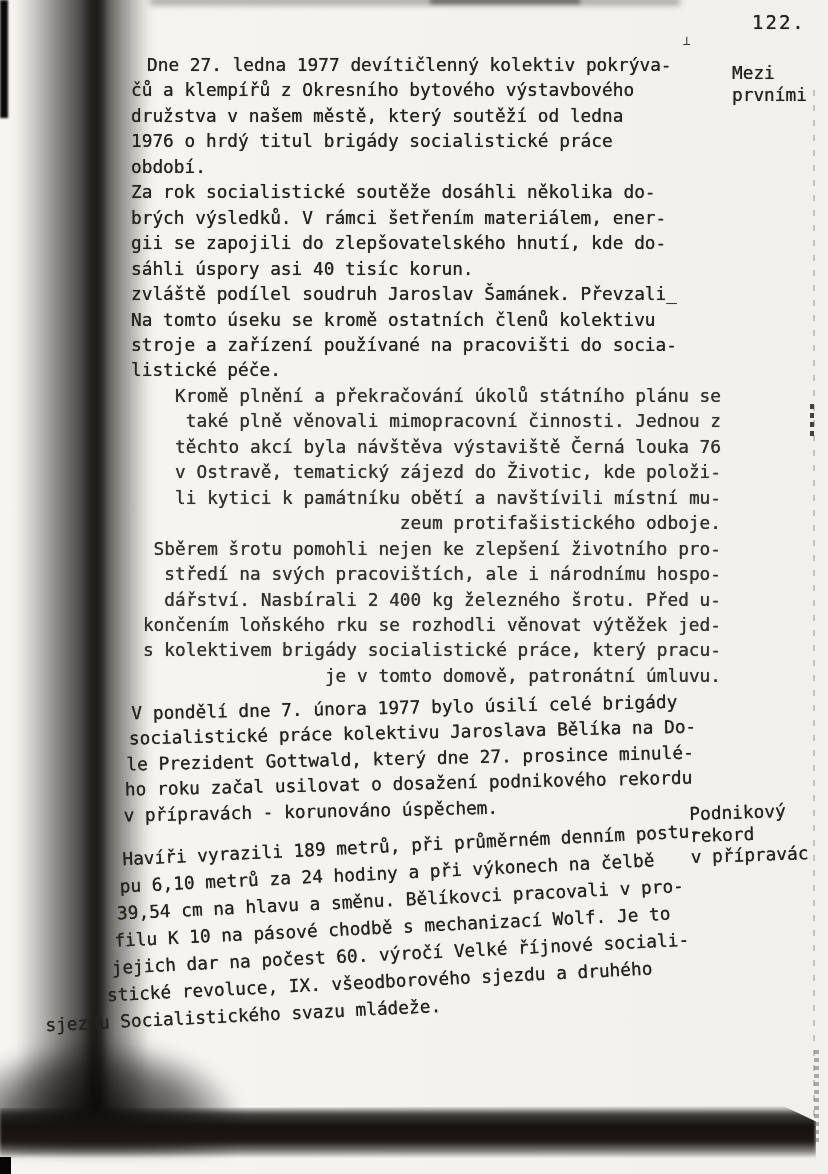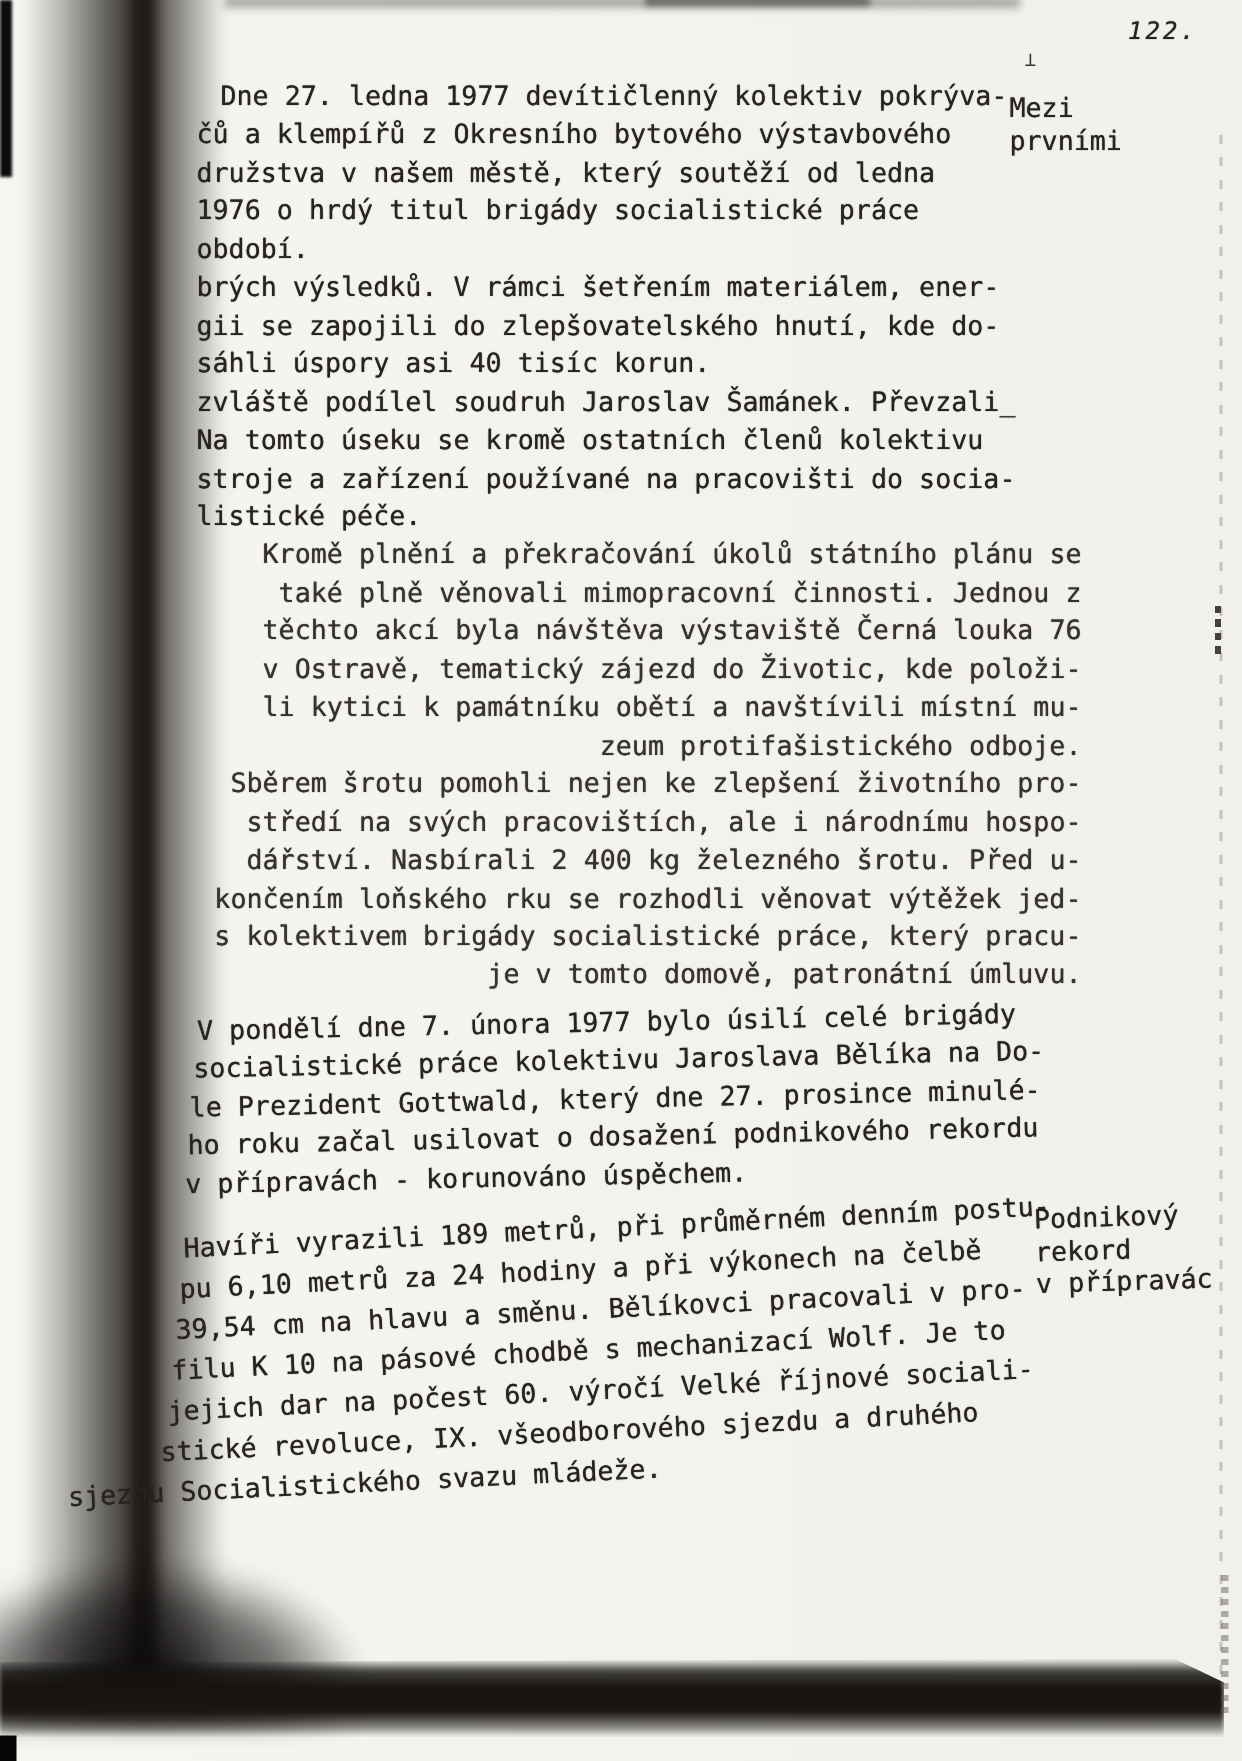--- a/index.html
+++ b/index.html
@@ -25,24 +25,24 @@
   .top-smudge{position:absolute;left:150px;top:-2px;width:530px;height:7px;background:rgba(30,28,26,.38);filter:blur(3px);z-index:2;}
   .top-smudge2{position:absolute;left:430px;top:-2px;width:150px;height:6px;background:rgba(30,28,26,.5);filter:blur(2px);z-index:2;}
   .right-line{position:absolute;left:813px;top:90px;width:2px;height:1030px;z-index:2;
     background:repeating-linear-gradient(to bottom,rgba(120,113,106,.35) 0 6px,rgba(120,113,106,0) 6px 15px);}
   .right-dashes{position:absolute;left:810px;top:404px;width:4px;height:36px;z-index:2;filter:blur(.4px);
     background:repeating-linear-gradient(to bottom,#454038 0 5px,rgba(69,64,56,0) 5px 9px);}
   .right-bottom-marks{position:absolute;left:814px;top:1050px;width:5px;height:95px;opacity:.45;z-index:2;
     background:repeating-linear-gradient(to bottom,#5a544c 0 4px,rgba(90,84,76,0) 4px 8px);}
   
   .tw{color:#262320;text-shadow:0 0 .7px rgba(25,22,18,.85);}
-  .page-number{position:absolute;left:752px;top:11px;font-size:16px;letter-spacing:2px;z-index:5;font-style:italic;}
+  .page-number{position:absolute;left:752px;top:11px;font-size:19px;letter-spacing:2px;z-index:5;}
   .stray-mark{position:absolute;left:683px;top:33px;font-size:13px;color:#3a3631;z-index:5;}
   .margin-note{position:absolute;font-size:17.8px;line-height:21.5px;z-index:5;}
-  .note1{left:673px;top:62px;}
+  .note1{left:732px;top:62px;}
   .note2{left:689px;top:803px;transform:rotate(-1.8deg);transform-origin:top left;}
   .text-block{position:absolute;left:131px;top:52px;width:590px;font-size:17.8px;line-height:25.45px;z-index:5;filter:blur(.2px);}
   .para{margin:0;padding:0;}
   .line{white-space:pre;}
   .p1 .line:first-child{padding-left:16px;}
   .p4,.p5{color:#36322d;text-align:right;}
   .p6{transform:rotate(-1.2deg);transform-origin:top right;}
   .p6 .line:nth-child(2){margin-left:-3px;}
   .p6 .line:nth-child(3){margin-left:-6px;}
   .p6 .line:nth-child(4){margin-left:-8px;}
@@ -88,20 +88,21 @@
 
   <div class="text-block tw">
     <div class="para p1">
       <div class="line">Dne 27. ledna 1977 devítičlenný kolektiv pokrýva-</div>
       <div class="line">čů a klempířů z Okresního bytového výstavbového</div>
       <div class="line">družstva v našem městě, který soutěží od ledna</div>
       <div class="line">1976 o hrdý titul brigády socialistické práce</div>
       <div class="line">období.</div>
     </div>
     <div class="para p2">
+      <div class="line">Za rok socialistické soutěže dosáhli několika do-</div>
       <div class="line">brých výsledků. V rámci šetřením materiálem, ener-</div>
       <div class="line">gii se zapojili do zlepšovatelského hnutí, kde do-</div>
       <div class="line">sáhli úspory asi 40 tisíc korun.</div>
     </div>
     <div class="para p3">
       <div class="line">zvláště podílel soudruh Jaroslav Šamánek. Převzali_</div>
       <div class="line">Na tomto úseku se kromě ostatních členů kolektivu</div>
       <div class="line">stroje a zařízení používané na pracovišti do socia-</div>
       <div class="line">listické péče.</div>
     </div>

